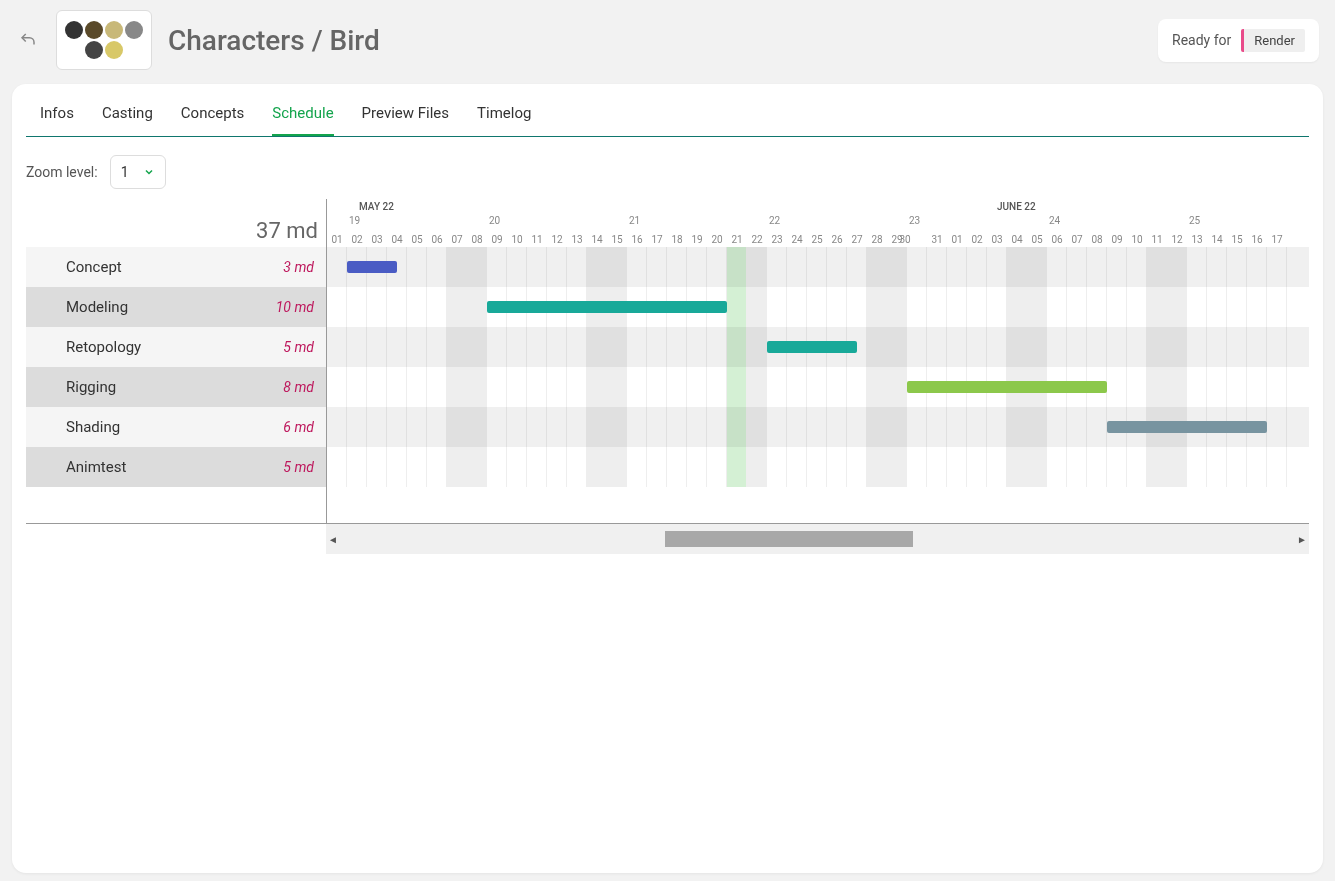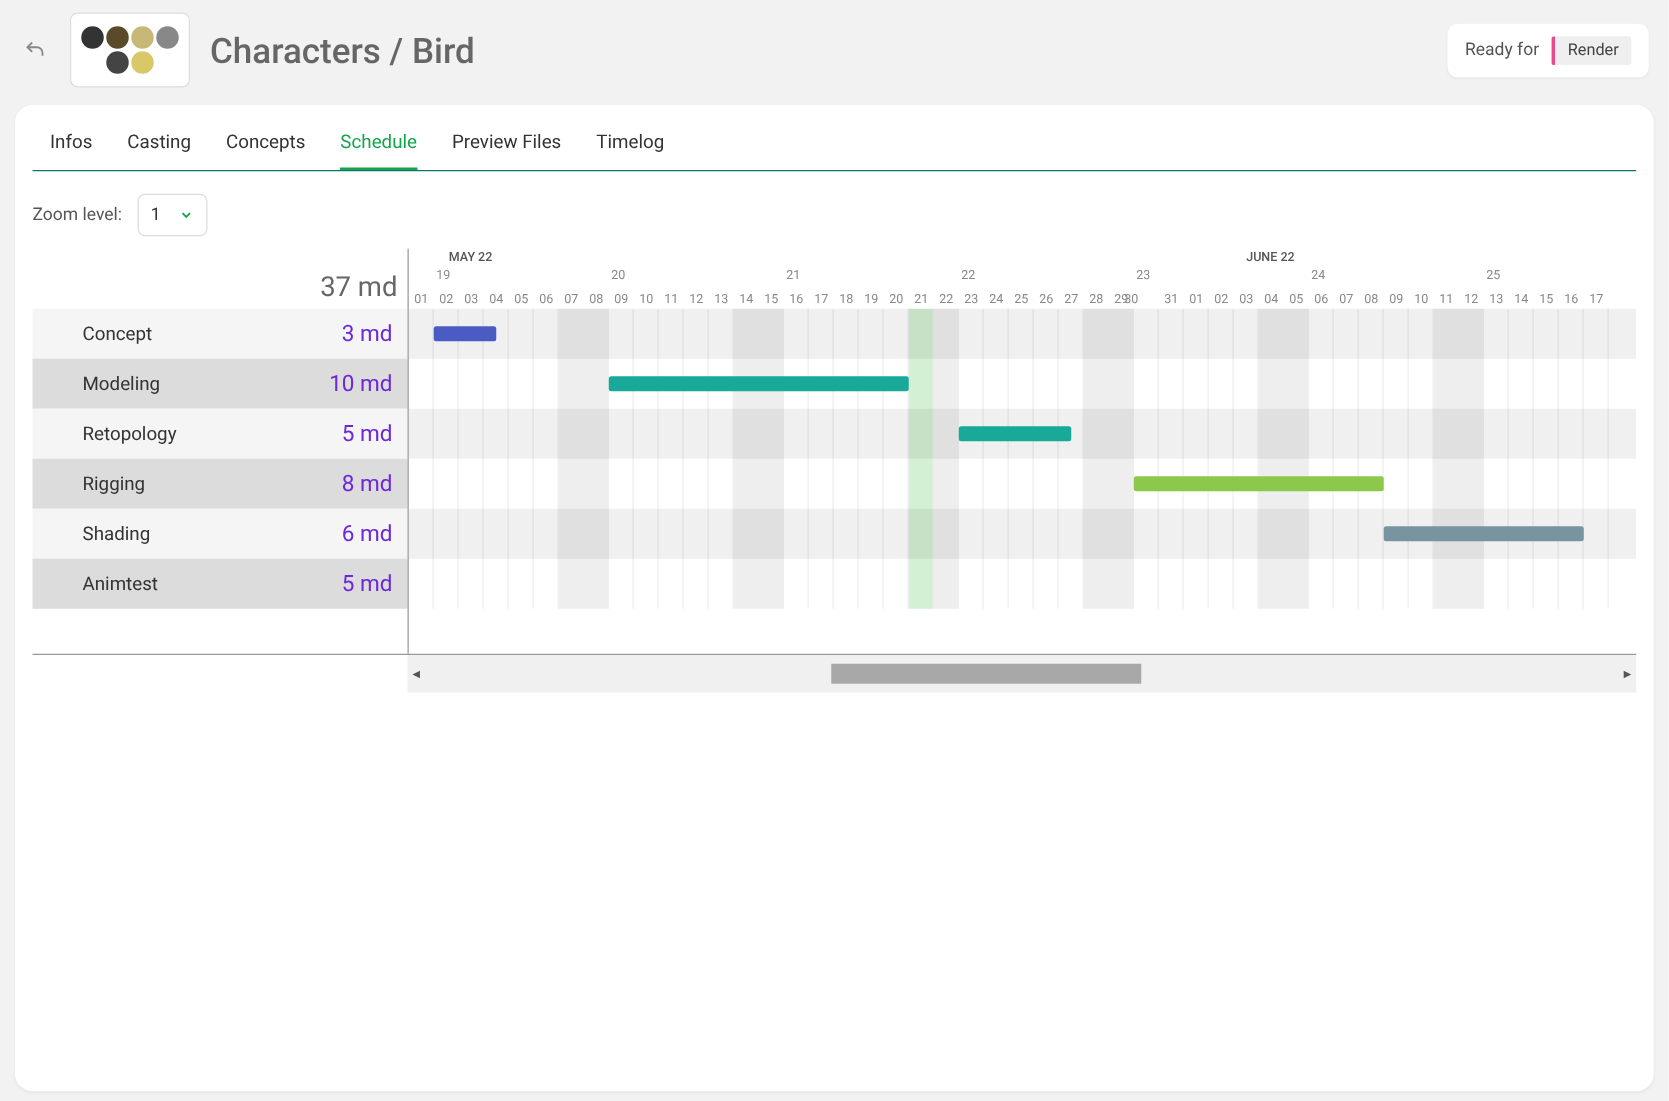--- a/index.html
+++ b/index.html
@@ -158,22 +158,23 @@
       font-size: 15px;
       color: #333;
     }
     .task-row:nth-child(even) {
       background: #dcdcdc;
     }
     .task-row:nth-child(odd) {
       background: #f5f5f5;
     }
     .task-duration {
-      font-size: 18px;
-      color: #6d28d9;
+      font-size: 14px;
+      color: #be185d;
+      font-style: italic;
     }
 
     .right-col {
       flex: 1;
       position: relative;
       overflow: hidden;
       border-left: 1px solid #999;
     }
     .timeline-header {
       height: 48px;

